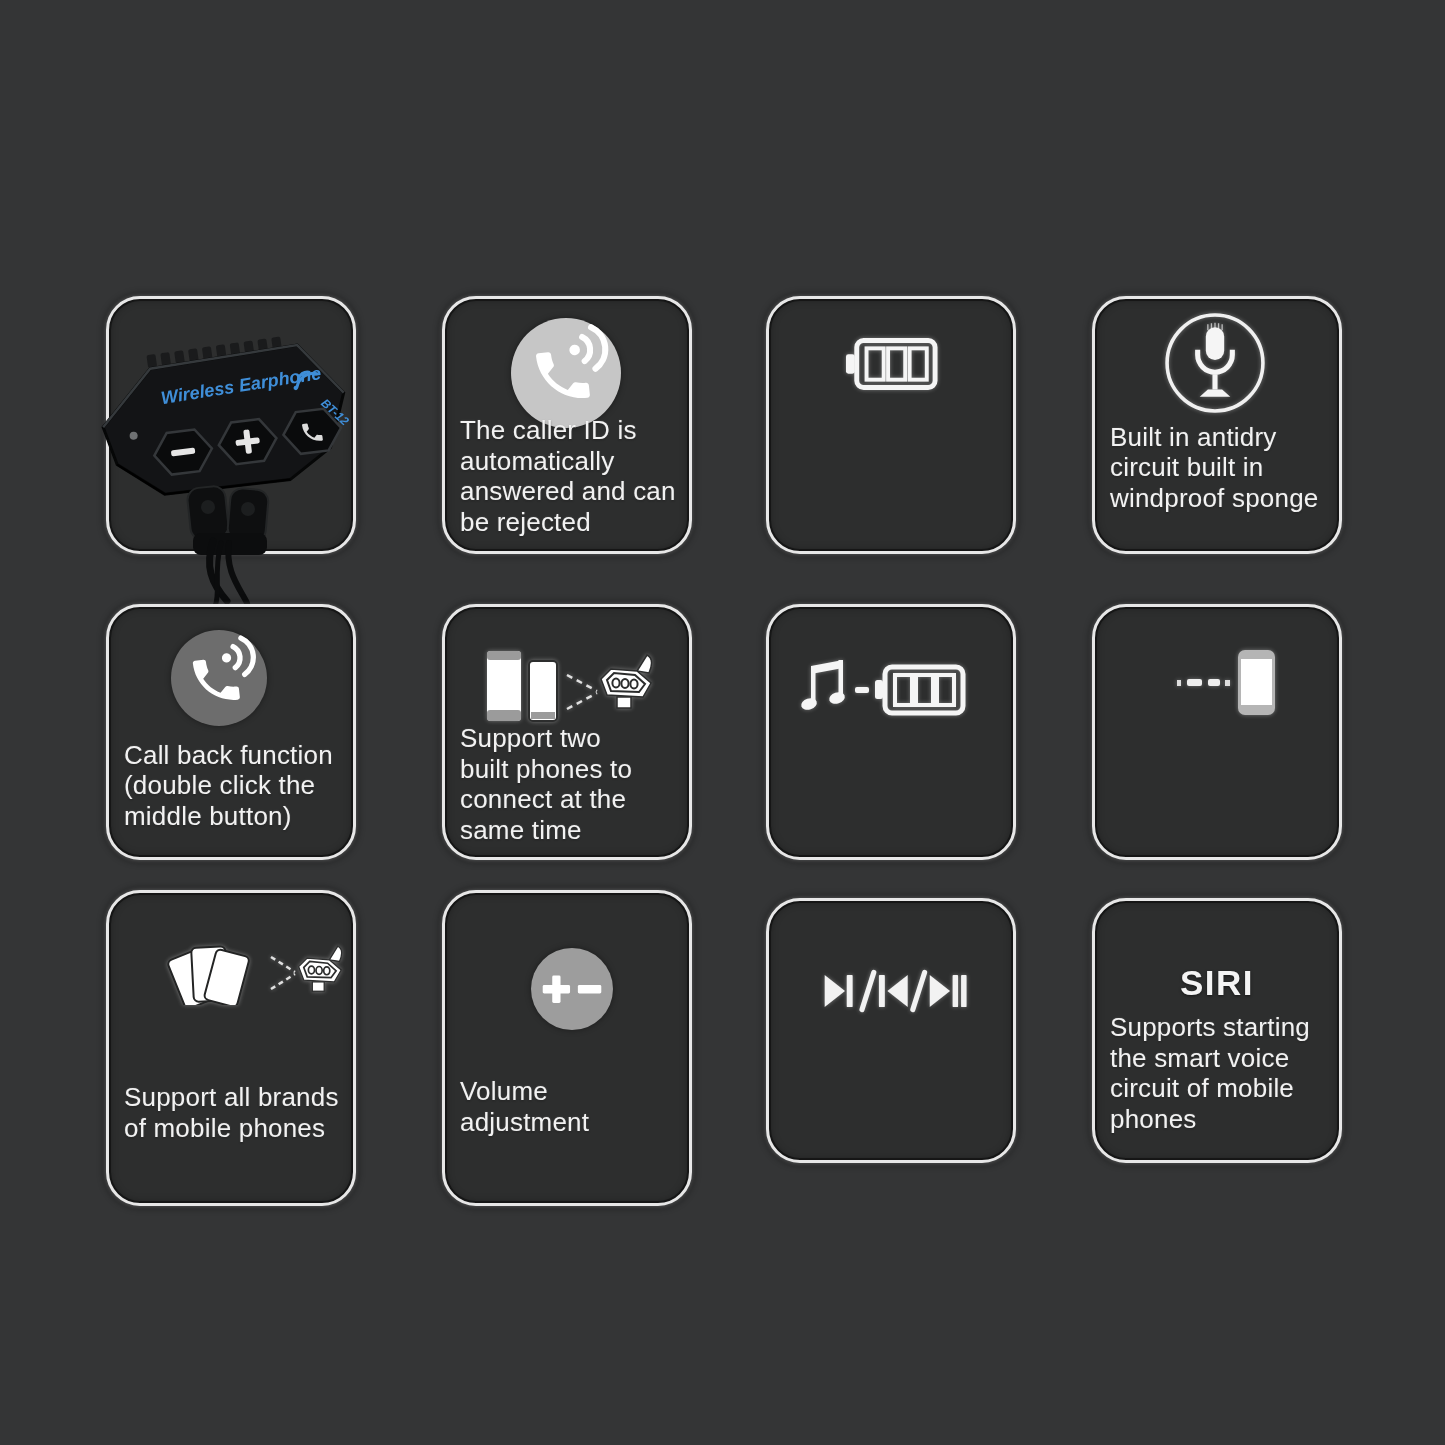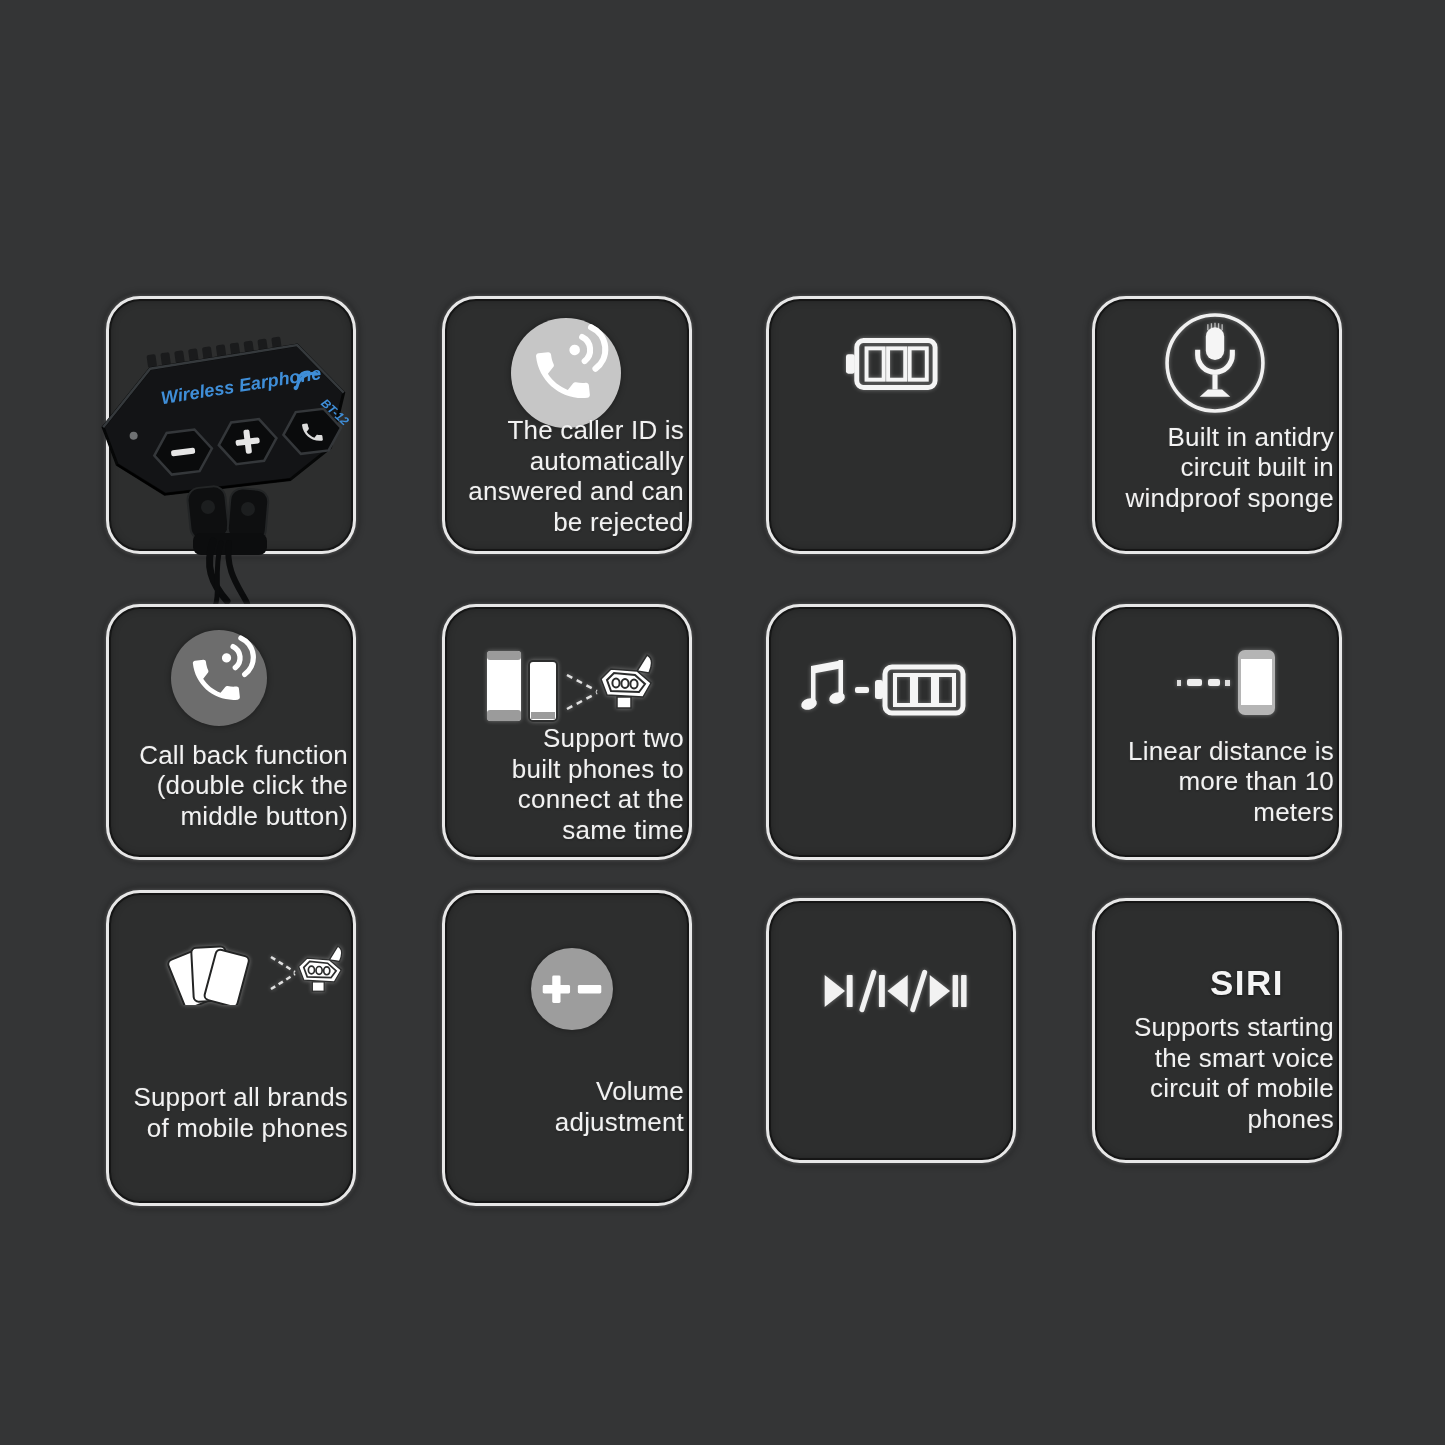--- a/index.html
+++ b/index.html
@@ -11,33 +11,33 @@
         background:#2d2e2e;border:3px solid #e7e7e7;border-radius:34px;
         box-shadow:0 0 4px rgba(255,255,255,.30), 0 0 7px 2px rgba(0,0,0,.45),
                    inset 0 0 0 2px rgba(10,10,10,.55), inset 0 0 9px rgba(0,0,0,.4);}
   .c1{left:106px}.c2{left:442px}.c3{left:766px}.c4{left:1092px}
   .row1 .card{height:258px}
   .row2 .card{height:256px}
   .row3 .card{height:316px}
   .row3 .c3,.row3 .c4{top:8px;height:265px}
   .card-text{position:absolute;left:15px;right:5px;color:#f2f2f2;font-size:26px;
              line-height:1.17;white-space:pre-line;letter-spacing:.2px;
-             text-shadow:0 1px 2px rgba(0,0,0,.45), 0 0 2px rgba(240,240,240,.25);text-align:right;}
+             text-shadow:0 1px 2px rgba(0,0,0,.45), 0 0 2px rgba(240,240,240,.25);}
   .b12{bottom:12px}.b14{bottom:14px}.b26{bottom:26px}.b30{bottom:30px}.b38{bottom:38px}
   .b42{bottom:42px}.b56{bottom:56px}.b60{bottom:60px}.b64{bottom:64px}.b66{bottom:66px}
   .icon{position:absolute;}
   .icon svg{display:block;width:100%;height:100%;}
   .glow{filter:drop-shadow(0 0 2px rgba(255,255,255,.35));}
   .circle{border-radius:50%;}
   .circle-light{background:#c6c6c6;box-shadow:0 0 6px rgba(0,0,0,.4);}
   .circle-dark{background:#6d6d6d;box-shadow:0 0 6px rgba(0,0,0,.4);}
   .circle-mid{background:#9d9d9d;box-shadow:0 0 6px rgba(0,0,0,.4);}
   .siri-title{position:absolute;top:62px;left:0;width:100%;text-align:center;
               color:#f4f4f4;font-size:35px;font-weight:bold;letter-spacing:1.5px;
-              text-shadow:0 1px 3px rgba(0,0,0,.5);padding-left:30px;}
+              text-shadow:0 1px 3px rgba(0,0,0,.5);}
   .product-svg{position:absolute;left:-16px;top:12px;width:272px;height:300px;overflow:visible;}
 </style>
 </head>
 <body>
 
 <div class="page">
 
   <div class="row row1">
 
     <div class="card c1">
@@ -226,23 +226,20 @@
       <div class="icon glow" style="left:82px;top:42px;width:112px;height:68px;">
         <svg viewBox="0 0 112 68">
           <rect x="0" y="31" width="4" height="6" fill="#dddddd"></rect>
           <rect x="10" y="30" width="15" height="7" rx="2" fill="#eeeeee"></rect>
           <rect x="31" y="30" width="12" height="7" rx="2" fill="#eeeeee"></rect>
           <rect x="48" y="31" width="5" height="6" fill="#dddddd"></rect>
           <rect x="61" y="1" width="37" height="65" rx="7" fill="#b5b5b5"></rect>
           <rect x="64" y="10" width="31" height="46" fill="#ffffff"></rect>
         </svg>
       </div>
-      <div class="card-text b30">Linear distance is
-more than 10
-meters</div>
     </div>
   </div>
 
   <div class="row row3">
 
     <div class="card c1">
       <div class="icon glow" style="left:50px;top:48px;width:184px;height:64px;">
         <svg viewBox="0 0 184 64">
           <g transform="rotate(-22 44 62)">
             <rect x="26" y="10" width="34" height="52" rx="5" fill="#ffffff" stroke="#232424" stroke-width="2"></rect>

